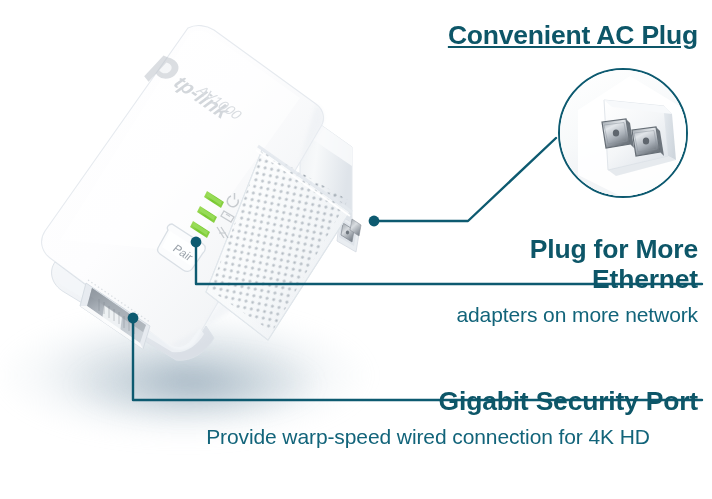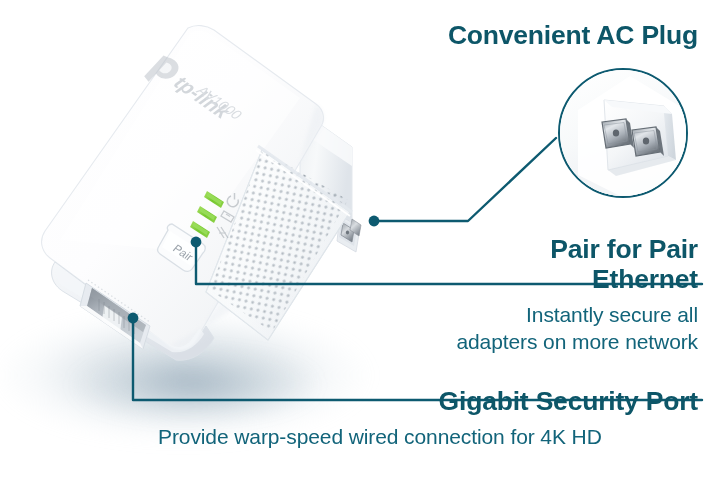--- a/index.html
+++ b/index.html
@@ -92,20 +92,21 @@
   }
 
   #t-acplug {
     position: absolute;
     right: 14px;
     top: 20px;
     font-size: 26.5px;
     line-height: 30px;
     text-align: right;
     white-space: nowrap;
+    text-decoration: underline;
   }
   #t-pair {
     position: absolute;
     right: 14px;
     top: 234px;
     width: 340px;
     font-size: 26.5px;
     line-height: 30px;
     text-align: right;
   }
@@ -127,21 +128,21 @@
     text-align: right;
     white-space: nowrap;
   }
   #s-eth {
     position: absolute;
     right: 14px;
     top: 423px;
     width: 540px;
     font-size: 21px;
     line-height: 28px;
-    text-align: left;
+    text-align: center;
   }
 </style>
 </head>
 <body>
 
 <div id="stage">
 
   <div class="floor-shadow"></div>
   <div class="floor-shadow2"></div>
 
@@ -420,26 +421,25 @@
 
     <g>
       <path d="M133,323 L133,400 L702,400" fill="none" stroke="#0d5a70" stroke-width="2.4" stroke-linecap="round" stroke-linejoin="round"></path>
       <circle cx="133" cy="318" r="5.4" fill="#0d5a70"></circle>
     </g>
   </svg>
 
   <div id="t-acplug" class="callout-title">Convenient AC Plug</div>
 
   <div id="t-pair" class="callout-title">
-    <div>Pair for Pair</div>
+    <div>Plug for More</div>
     <div>Ethernet</div>
   </div>
 
   <div id="s-pair" class="callout-sub">
-    <div>Instantly secure all</div>
     <div>adapters on more network</div>
   </div>
 
   <div id="t-eth" class="callout-title">Gigabit Security Port</div>
 
   <div id="s-eth" class="callout-sub">
     <div>Provide warp-speed wired connection for 4K HD</div>
   </div>
 
 </div>

